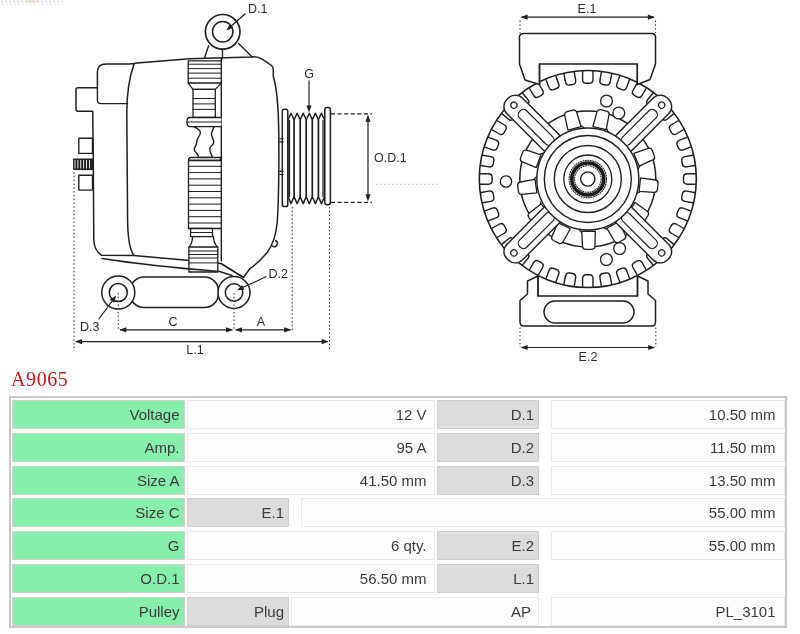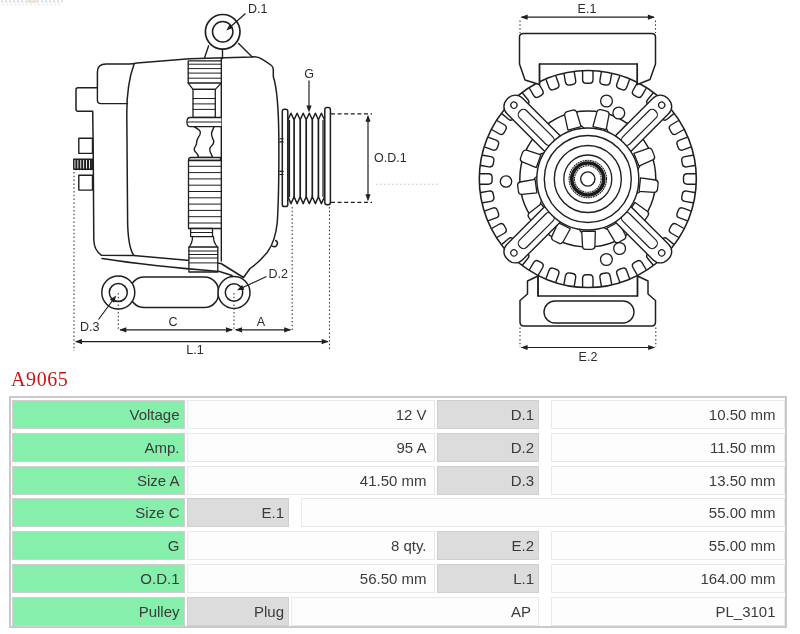--- a/index.html
+++ b/index.html
@@ -260,29 +260,28 @@
         <div class="c c3">D.3</div>
         <div class="c c4">13.50 mm</div>
       </div>
 <div class="row">
         <div class="c c1">Size C</div>
         <div class="c c3">E.1</div>
         <div class="c c4">55.00 mm</div>
       </div>
 <div class="row">
         <div class="c c1">G</div>
-        <div class="c c2">8 qty.</div>
+        <div class="c c2">6 qty.</div>
         <div class="c c3">E.2</div>
         <div class="c c4">55.00 mm</div>
       </div>
 <div class="row">
         <div class="c c1">O.D.1</div>
         <div class="c c2">56.50 mm</div>
         <div class="c c3">L.1</div>
-        <div class="c c4">164.00 mm</div>
       </div>
 <div class="row">
         <div class="c c1">Pulley</div>
         <div class="c c3">Plug</div>
         <div class="c c2">AP</div>
         <div class="c c4">PL_3101</div>
       </div>
 </div>
 </div>
 

